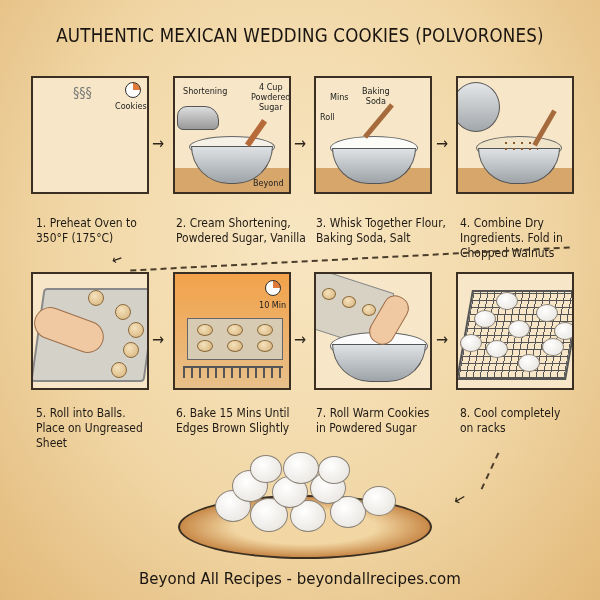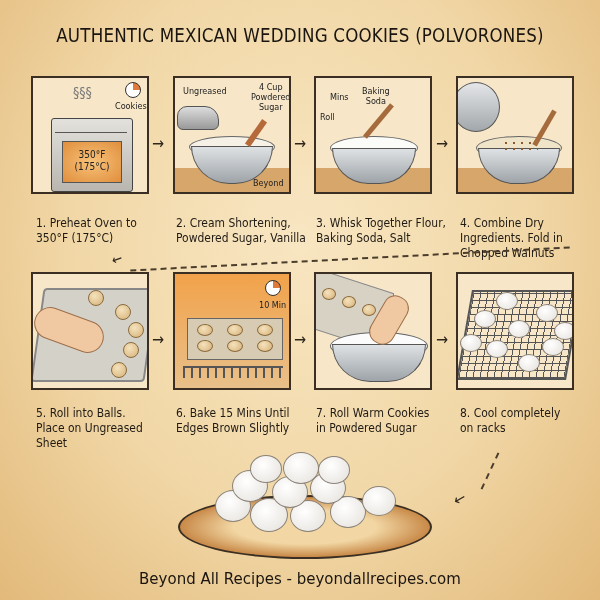--- a/index.html
+++ b/index.html
@@ -21,33 +21,27 @@
 </style>
 </head>
 <body>
 
 <div class="title">AUTHENTIC MEXICAN WEDDING COOKIES (POLVORONES)</div>
 
 <div class="panel" style="left:31px;top:76px;">
   <div style="position:absolute;left:40px;top:6px;font-size:14px;color:#777;">§§§</div>
   <div style="position:absolute;left:92px;top:4px;width:14px;height:14px;border:1.5px solid #333;border-radius:50%;background:conic-gradient(#e07a3a 0 25%,#fff 25%);"></div>
   <div class="lbl" style="left:82px;top:23px;">Cookies</div>
-  <div style="position:absolute;left:18px;top:40px;width:80px;height:72px;background:linear-gradient(#e3e1dc,#b9b6b0);border:1.5px solid #444;border-radius:3px;">
-    <div style="position:absolute;left:3px;top:3px;width:72px;height:10px;border-bottom:1px solid #555;"></div>
-    <div style="position:absolute;left:10px;top:22px;width:58px;height:40px;background:radial-gradient(#f7c27a,#e08e3c);border:1.5px solid #555;"></div>
-    <div class="lbl" style="left:20px;top:30px;font-size:10px;line-height:12px;width:40px;">350°F
-(175°C)</div>
-  </div>
 </div>
 <div class="cap" style="left:36px;top:215px;">1. Preheat Oven to
 350°F (175°C)</div>
 <div class="arrow" style="left:152px;top:134px;">→</div>
 
 <div class="panel" style="left:173px;top:76px;">
-  <div class="lbl" style="left:8px;top:8px;">Ungreased</div>
+  <div class="lbl" style="left:8px;top:8px;">Shortening</div>
   <div class="lbl" style="left:76px;top:4px;">4 Cup
 Powdered
 Sugar</div>
   <div style="position:absolute;left:2px;top:28px;width:40px;height:22px;background:linear-gradient(#ddd,#999);border:1px solid #555;border-radius:10px 14px 6px 6px;"></div>
   <div class="counter" style="left:0;top:90px;width:118px;height:28px;"></div>
   <div class="bowl-top" style="left:14px;top:58px;width:84px;height:20px;"></div>
   <div class="bowl" style="left:16px;top:68px;width:80px;height:36px;"></div>
   <div style="position:absolute;left:78px;top:40px;width:6px;height:30px;background:#b66a3a;transform:rotate(35deg);"></div>
   <div class="lbl" style="left:78px;top:100px;">Beyond</div>
 </div>

